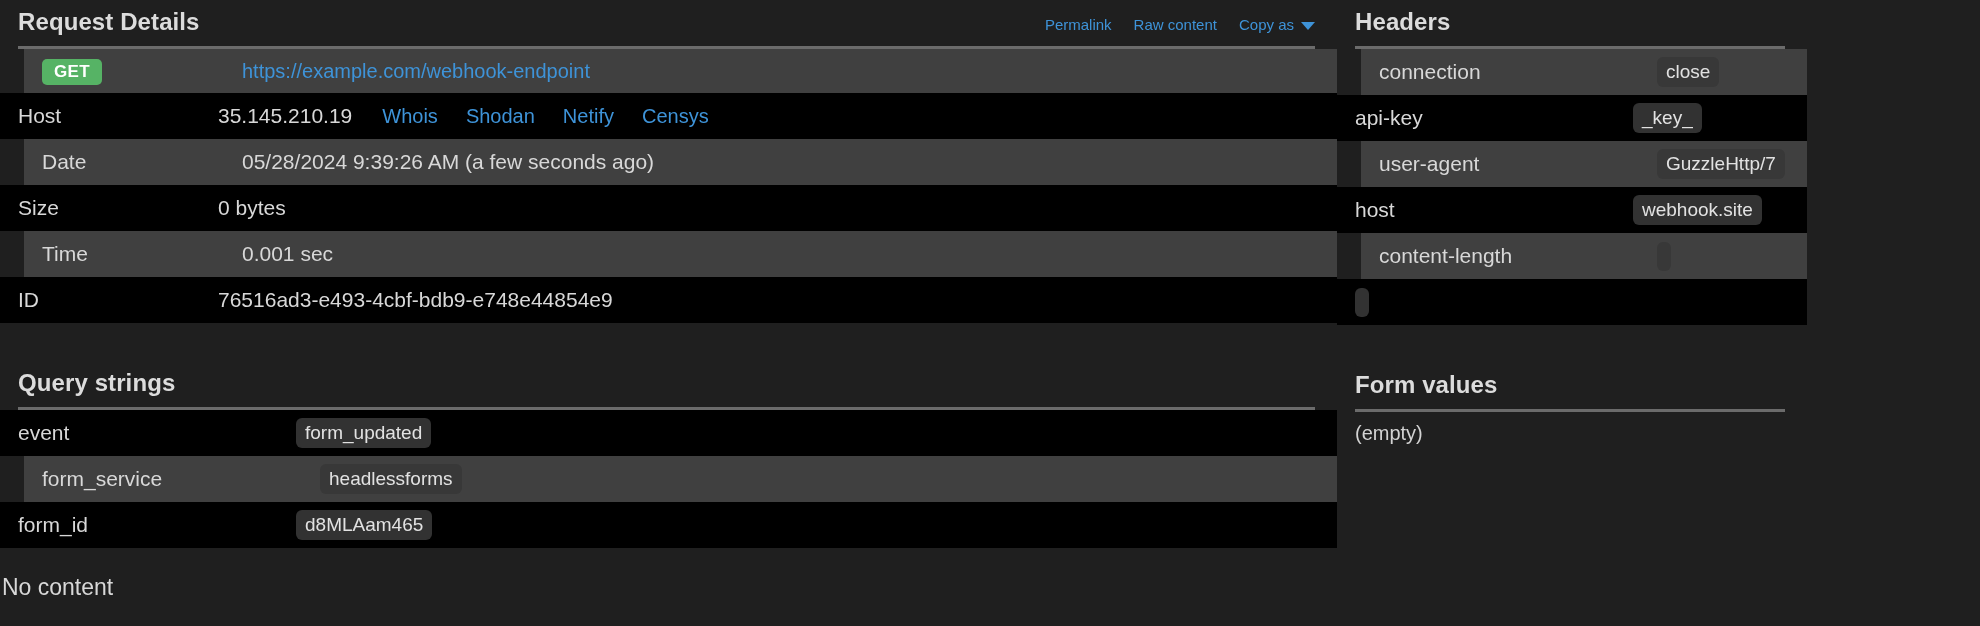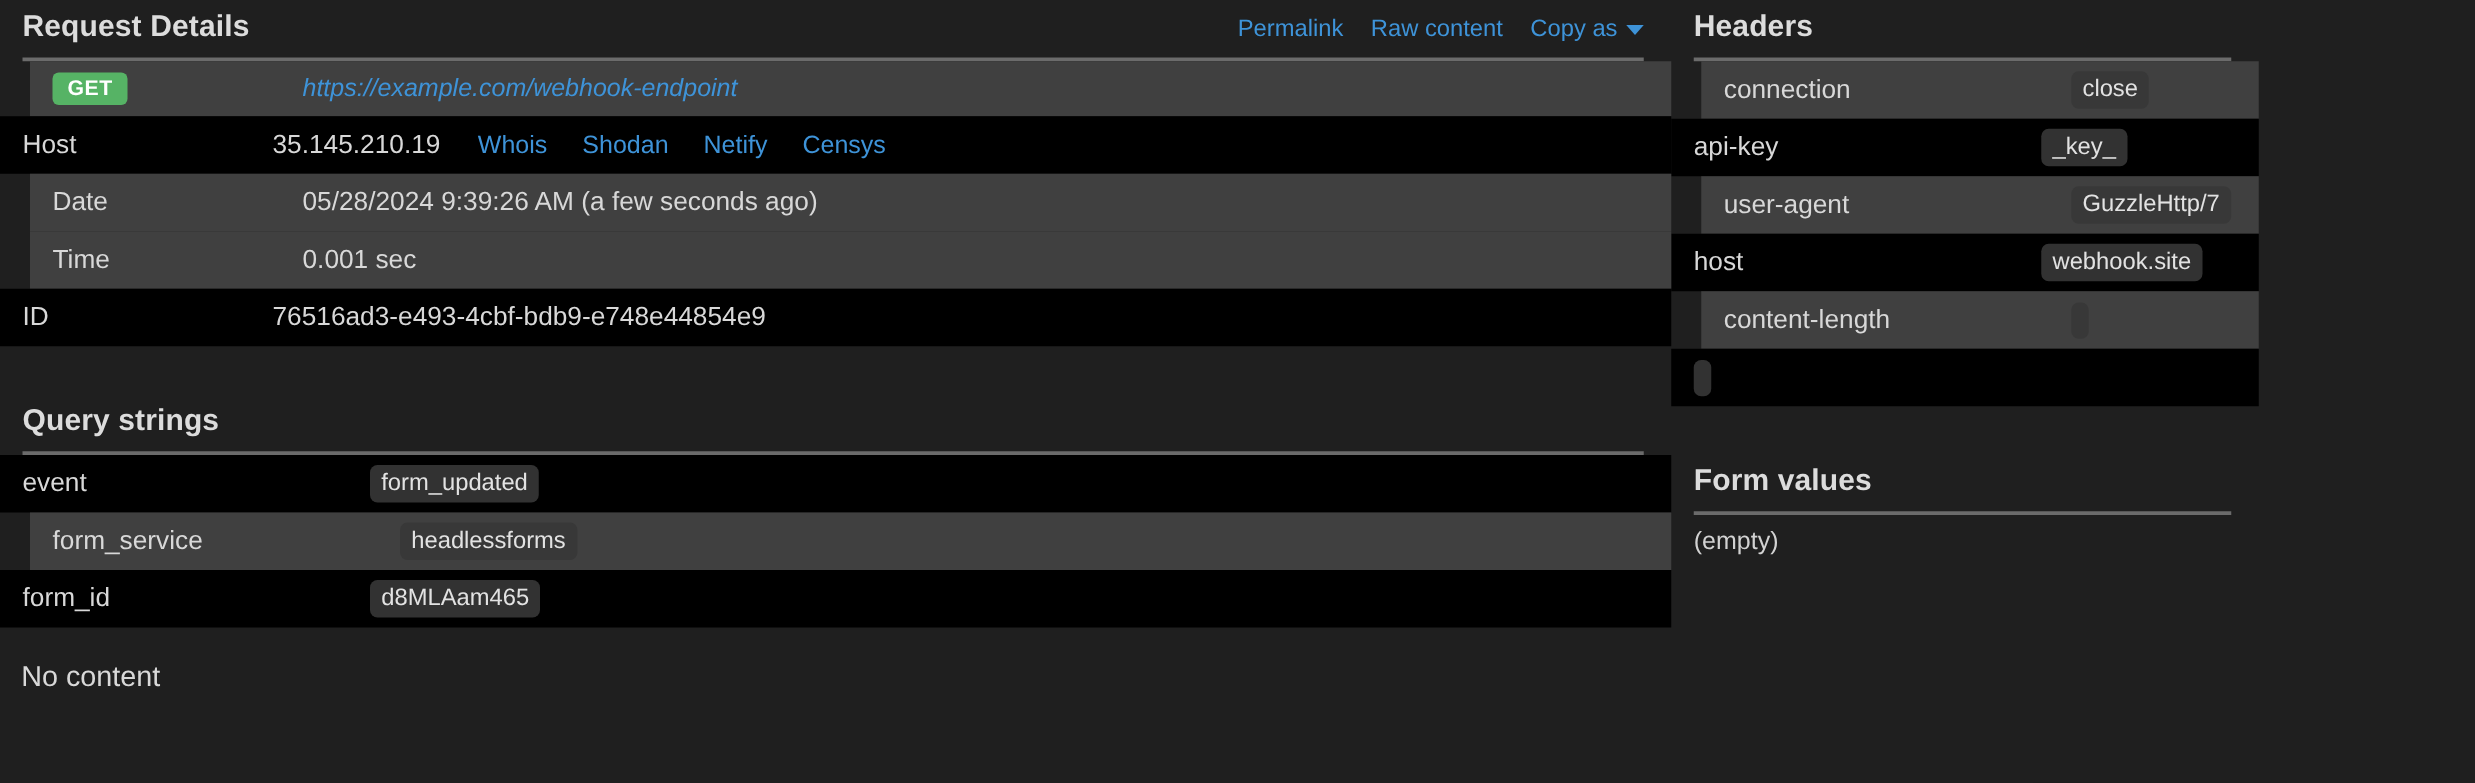--- a/index.html
+++ b/index.html
@@ -46,21 +46,21 @@
     letter-spacing: 0.1px;
     line-height: 44px;
   }
   .head-links {
     display: flex;
     align-items: center;
     gap: 22px;
   }
   .head-link {
     color: #3e93d8;
-    font-size: 19px;
+    font-size: 15px;
     text-decoration: none;
     cursor: pointer;
     white-space: nowrap;
   }
   .caret {
     display: inline-block;
     width: 0; height: 0;
     border-left: 7px solid transparent;
     border-right: 7px solid transparent;
     border-top: 8px solid #3e93d8;
@@ -110,21 +110,20 @@
     border-radius: 5px;
     padding: 4px 12px 5px 12px;
     letter-spacing: 0.4px;
     line-height: 1;
   }
   .url-link {
     color: #3e93d8;
     font-size: 20px;
     text-decoration: none;
     cursor: pointer;
-    font-style: italic;
   }
 
   .host-links {
     display: inline-flex;
     gap: 28px;
     margin-left: 30px;
   }
   .host-link {
     color: #3e93d8;
     font-size: 20px;
@@ -151,21 +150,21 @@
   
   .kv .label { width: 278px; flex: 0 0 278px; }
   .kv-right .label { width: 278px; flex: 0 0 278px; }
 
   .spacer-lg { height: 38px; }
   .spacer-md { height: 26px; }
 
   .plain-note {
     font-size: 23px;
     color: #d8d8d8;
-    padding: 0 0 0 17px;
+    padding: 0 0 0 2px;
   }
   .empty-note {
     font-size: 20px;
     color: #d2d2d2;
     padding: 10px 16px 0 18px;
   }
   .detail-table .label { width: 200px; flex: 0 0 200px; }
 </style>
 </head>
 <body>
@@ -206,20 +205,24 @@
             <a class="host-link">Censys</a>
           </span>
         </div>
       </div>
 
       <div class="row alt">
         <div class="label">Date</div>
         <div class="value">05/28/2024 9:39:26 AM (a few seconds ago)</div>
       </div>
 
+      <div class="row">
+        <div class="label">Size</div>
+        <div class="value">0 bytes</div>
+      </div>
 
       <div class="row alt">
         <div class="label">Time</div>
         <div class="value">0.001 sec</div>
       </div>
 
       <div class="row">
         <div class="label">ID</div>
         <div class="value">76516ad3-e493-4cbf-bdb9-e748e44854e9</div>
       </div>

